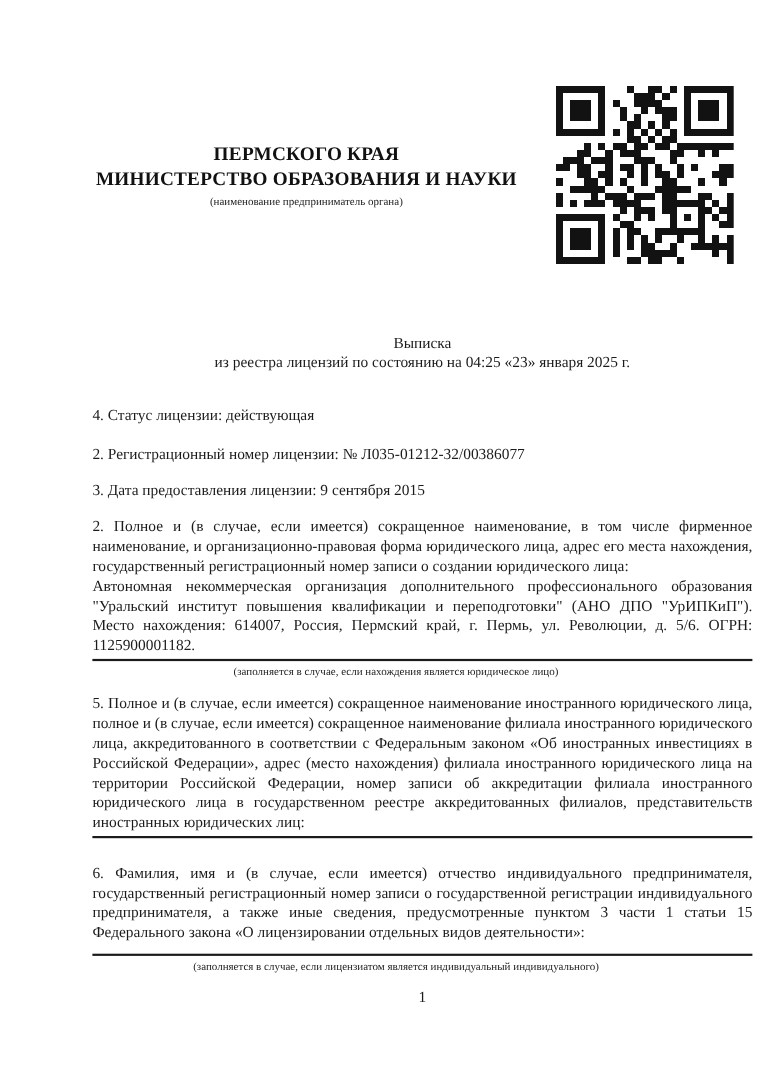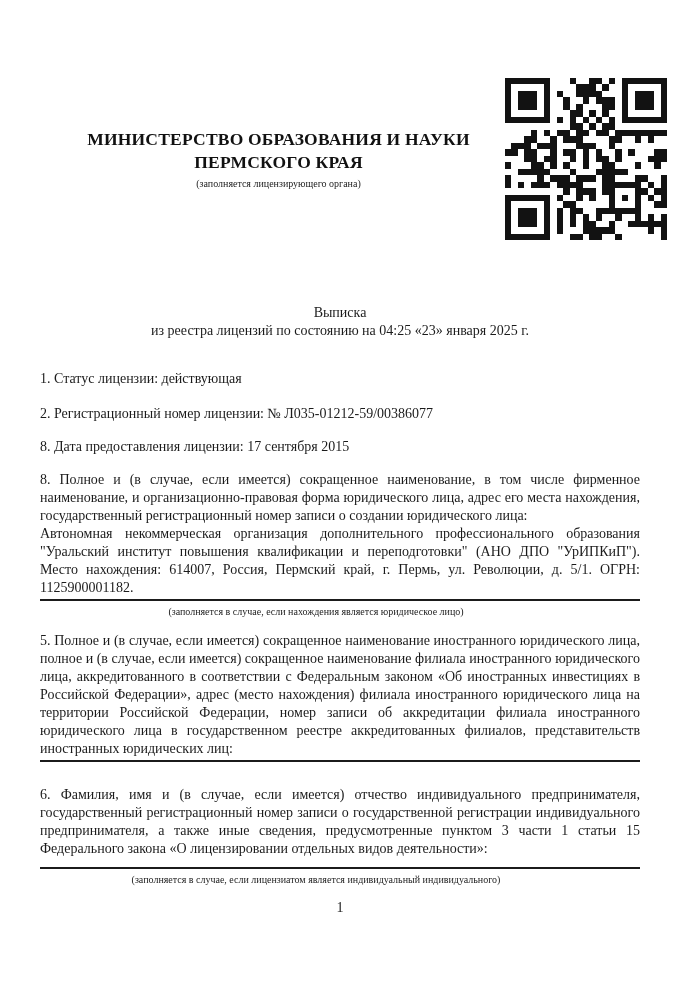--- a/index.html
+++ b/index.html
@@ -18,21 +18,21 @@
   }
   .ministry{flex:1 1 auto;text-align:center;}
   .ministry-name{
     font-weight:bold;font-size:17.5px;line-height:23px;letter-spacing:.2px;color:#111;
   }
   .ministry-caption{font-size:10px;line-height:12px;margin-top:4px;color:#222;}
   .qr{flex:0 0 auto;width:162px;height:162px;}
   .qr svg{display:block;}
 
   
-  .content{width:600px;margin-left:40px;font-size:14px;line-height:18px;}
+  .content{width:600px;margin-left:84px;font-size:14px;line-height:18px;}
 
   .subject{margin-top:64px;text-align:center;}
 
   .sec{white-space:normal;}
   .sec.just{text-align:justify;}
   .m-s1{margin-top:30px;}
   .m-s2{margin-top:17px;}
   .m-s3{margin-top:15px;}
   .m-s4{margin-top:15px;}
   .m-s5{margin-top:14px;}
@@ -50,24 +50,24 @@
   .footer{margin-top:13px;text-align:center;font-size:14px;line-height:18px;}
 </style>
 </head>
 <body>
 
 <div class="page">
 
   <div class="header">
     <div class="ministry">
       <div class="ministry-name">
+        <div>ПЕРМСКОГО КРАЯ</div>
         <div>МИНИСТЕРСТВО ОБРАЗОВАНИЯ И НАУКИ</div>
-        <div>ПЕРМСКОГО КРАЯ</div>
       </div>
-      <div class="ministry-caption">(заполняется лицензирующего органа)</div>
+      <div class="ministry-caption">(наименование предприниматель органа)</div>
     </div>
     <div class="qr" id="qr">
         <svg width="162" height="162" viewBox="0 0 162.5 162.5" xmlns="http://www.w3.org/2000/svg" fill="#121212" shape-rendering="crispEdges">
           <rect x="0" y="0" width="6.5" height="6.5"></rect>
           <rect x="6.5" y="0" width="6.5" height="6.5"></rect>
           <rect x="13" y="0" width="6.5" height="6.5"></rect>
           <rect x="19.5" y="0" width="6.5" height="6.5"></rect>
           <rect x="26" y="0" width="6.5" height="6.5"></rect>
           <rect x="32.5" y="0" width="6.5" height="6.5"></rect>
           <rect x="39" y="0" width="6.5" height="6.5"></rect>
@@ -382,29 +382,29 @@
       </div>
   </div>
 
   <div class="content">
 
     <div class="subject">
       <div>Выписка</div>
       <div>из реестра лицензий по состоянию на 04:25 «23» января 2025 г.</div>
     </div>
 
-    <div class="sec m-s1">1. Статус лицензии: действующая</div>
-
-    <div class="sec m-s2">2. Регистрационный номер лицензии: № Л035-01212-59/00386077</div>
-
-    <div class="sec m-s3">8. Дата предоставления лицензии: 17 сентября 2015</div>
+    <div class="sec m-s1">4. Статус лицензии: действующая</div>
+
+    <div class="sec m-s2">2. Регистрационный номер лицензии: № Л035-01212-32/00386077</div>
+
+    <div class="sec m-s3">3. Дата предоставления лицензии: 9 сентября 2015</div>
 
     <div class="sec just m-s4">
-      <div>8. Полное и (в случае, если имеется) сокращенное наименование, в том числе фирменное наименование, и организационно-правовая форма юридического лица, адрес его места нахождения, государственный регистрационный номер записи о создании юридического лица:</div>
-      <div>Автономная некоммерческая организация дополнительного профессионального образования "Уральский институт повышения квалификации и переподготовки" (АНО ДПО "УрИПКиП"). Место нахождения: 614007, Россия, Пермский край, г. Пермь, ул. Революции, д. 5/1. ОГРН: 1125900001182.</div>
+      <div>2. Полное и (в случае, если имеется) сокращенное наименование, в том числе фирменное наименование, и организационно-правовая форма юридического лица, адрес его места нахождения, государственный регистрационный номер записи о создании юридического лица:</div>
+      <div>Автономная некоммерческая организация дополнительного профессионального образования "Уральский институт повышения квалификации и переподготовки" (АНО ДПО "УрИПКиП"). Место нахождения: 614007, Россия, Пермский край, г. Пермь, ул. Революции, д. 5/6. ОГРН: 1125900001182.</div>
     </div>
     <div class="rule"></div>
     <div class="caption-center caption-after-rule">(заполняется в случае, если нахождения является юридическое лицо)</div>
 
     <div class="sec just m-s5">5. Полное и (в случае, если имеется) сокращенное наименование иностранного юридического лица, полное и (в случае, если имеется) сокращенное наименование филиала иностранного юридического лица, аккредитованного в соответствии с Федеральным законом «Об иностранных инвестициях в Российской Федерации», адрес (место нахождения) филиала иностранного юридического лица на территории Российской Федерации, номер записи об аккредитации филиала иностранного юридического лица в государственном реестре аккредитованных филиалов, представительств иностранных юридических лиц:</div>
     <div class="rule"></div>
 
     <div class="sec just m-s6">6. Фамилия, имя и (в случае, если имеется) отчество индивидуального предпринимателя, государственный регистрационный номер записи о государственной регистрации индивидуального предпринимателя, а также иные сведения, предусмотренные пунктом 3 части 1 статьи 15 Федерального закона «О лицензировании отдельных видов деятельности»:</div>
     <div class="rule gap"></div>
     <div class="caption-center caption-after-rule">(заполняется в случае, если лицензиатом является индивидуальный индивидуального)</div>

